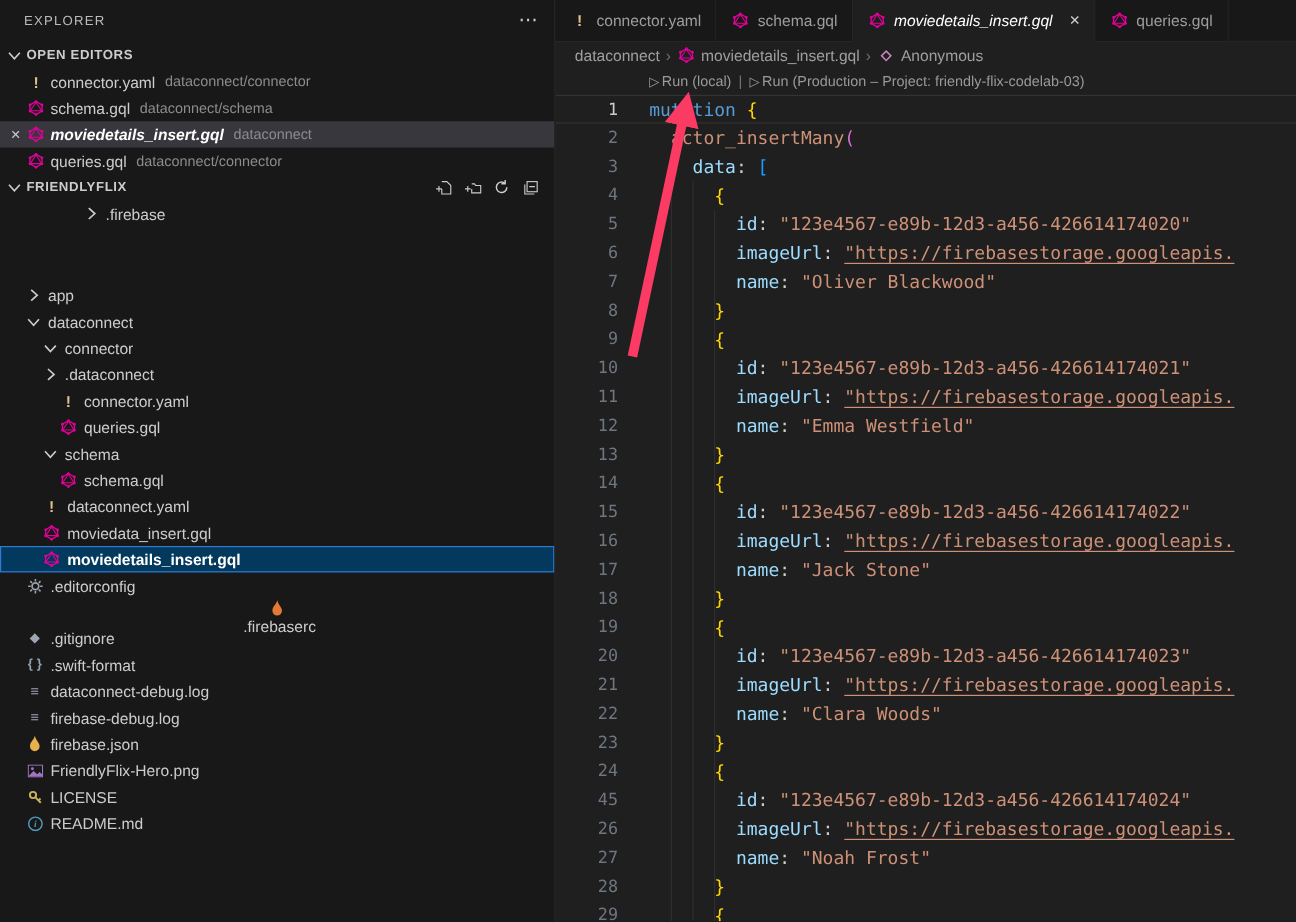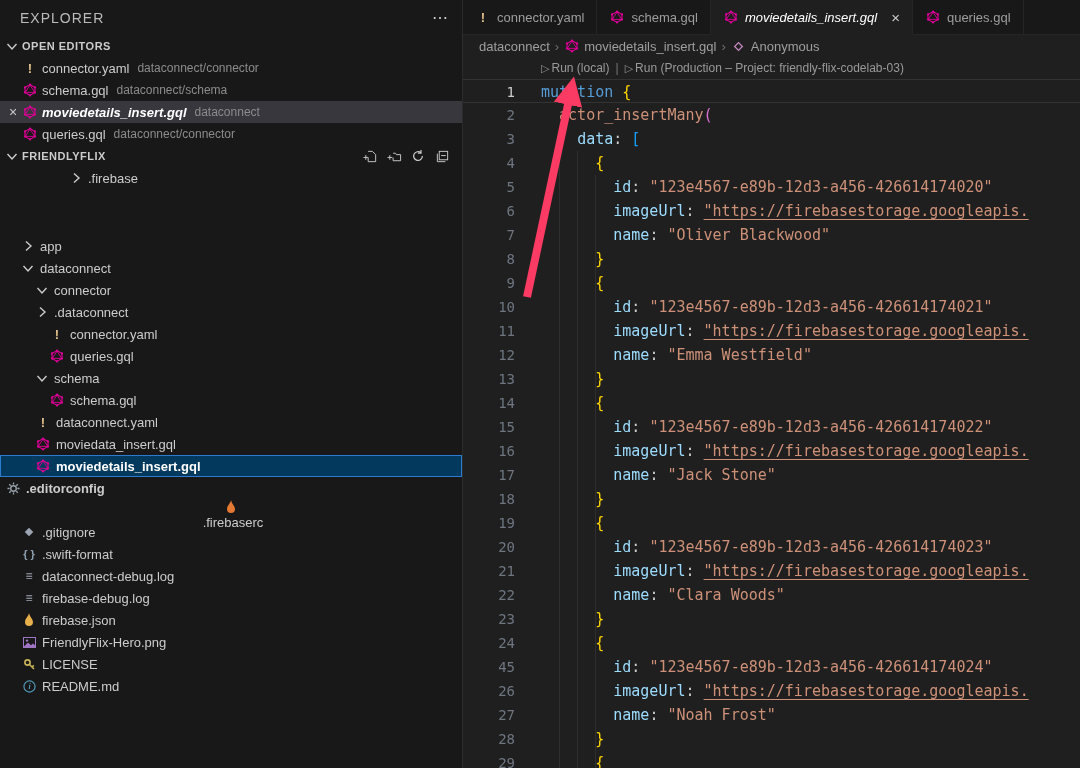--- a/index.html
+++ b/index.html
@@ -4,21 +4,21 @@
 <style>
   * { box-sizing: border-box; }
   html, body { margin:0; padding:0; width:1080px; height:768px; overflow:hidden;
     background:#1f1f1f; font-family:"Liberation Sans", sans-serif; }
   .app { position:relative; display:flex; width:1080px; height:768px; }
 
   
   .sidebar { width:463px; min-width:463px; height:768px; background:#181818;
     border-right:1px solid #2b2b2b; color:#cccccc; overflow:hidden; }
   .sidebar-header { height:35px; display:flex; align-items:center; padding:0 14px 0 20px; }
-  .sidebar-title { flex:1; font-size:14px; letter-spacing:1px; color:#bbbbbb; }
+  .sidebar-title { flex:1; font-size:11px; letter-spacing:1px; color:#bbbbbb; }
   .more-btn { font-size:16px; color:#cccccc; cursor:pointer; line-height:1; }
   .section-header { height:22px; display:flex; align-items:center; padding-left:4px;
     font-size:11px; font-weight:bold; letter-spacing:0.5px; color:#cccccc; cursor:pointer; }
   .sh-label { margin-left:2px; }
   .sh-actions { margin-left:auto; display:flex; align-items:center; gap:8px; padding-right:12px; }
   .sh-actions .icn { cursor:pointer; display:flex; align-items:center; }
 
   .oe-row { height:22px; display:flex; align-items:center; font-size:13px; padding-left:4px; white-space:nowrap; cursor:pointer; }
   .oe-row.active { background:#37373d; }
   .oe-close { width:18px; text-align:center; color:#cccccc; font-size:14px; flex:none; }
@@ -318,21 +318,21 @@
                 <circle cx="13.7" cy="5.1" r="1.3" fill="#e10098"></circle>
                 <circle cx="13.7" cy="10.9" r="1.3" fill="#e10098"></circle>
                 <circle cx="8" cy="14.2" r="1.3" fill="#e10098"></circle>
                 <circle cx="2.3" cy="10.9" r="1.3" fill="#e10098"></circle>
                 <circle cx="2.3" cy="5.1" r="1.3" fill="#e10098"></circle>
               </svg>
             </span>
           </span>
           <span class="tree-label">moviedetails_insert.gql</span>
         </div>
-        <div class="tree-row" style="padding-left: 4px; font-weight: bold;">
+        <div class="tree-row" style="padding-left: 20px;">
           <span class="tw-icon">
             <span class="icn">
               <svg width="13" height="13" viewBox="0 0 14 14">
                 <circle cx="7" cy="7" r="3" fill="none" stroke="#99a3ad" stroke-width="1.5"></circle>
                 <g stroke="#99a3ad" stroke-width="1.4">
                   <path d="M7 .5V2.8M7 11.2V13.5M.5 7H2.8M11.2 7H13.5M2.4 2.4 4 4M10 10 11.6 11.6M11.6 2.4 10 4M4 10 2.4 11.6"></path>
                 </g>
               </svg>
             </span>
           </span>

